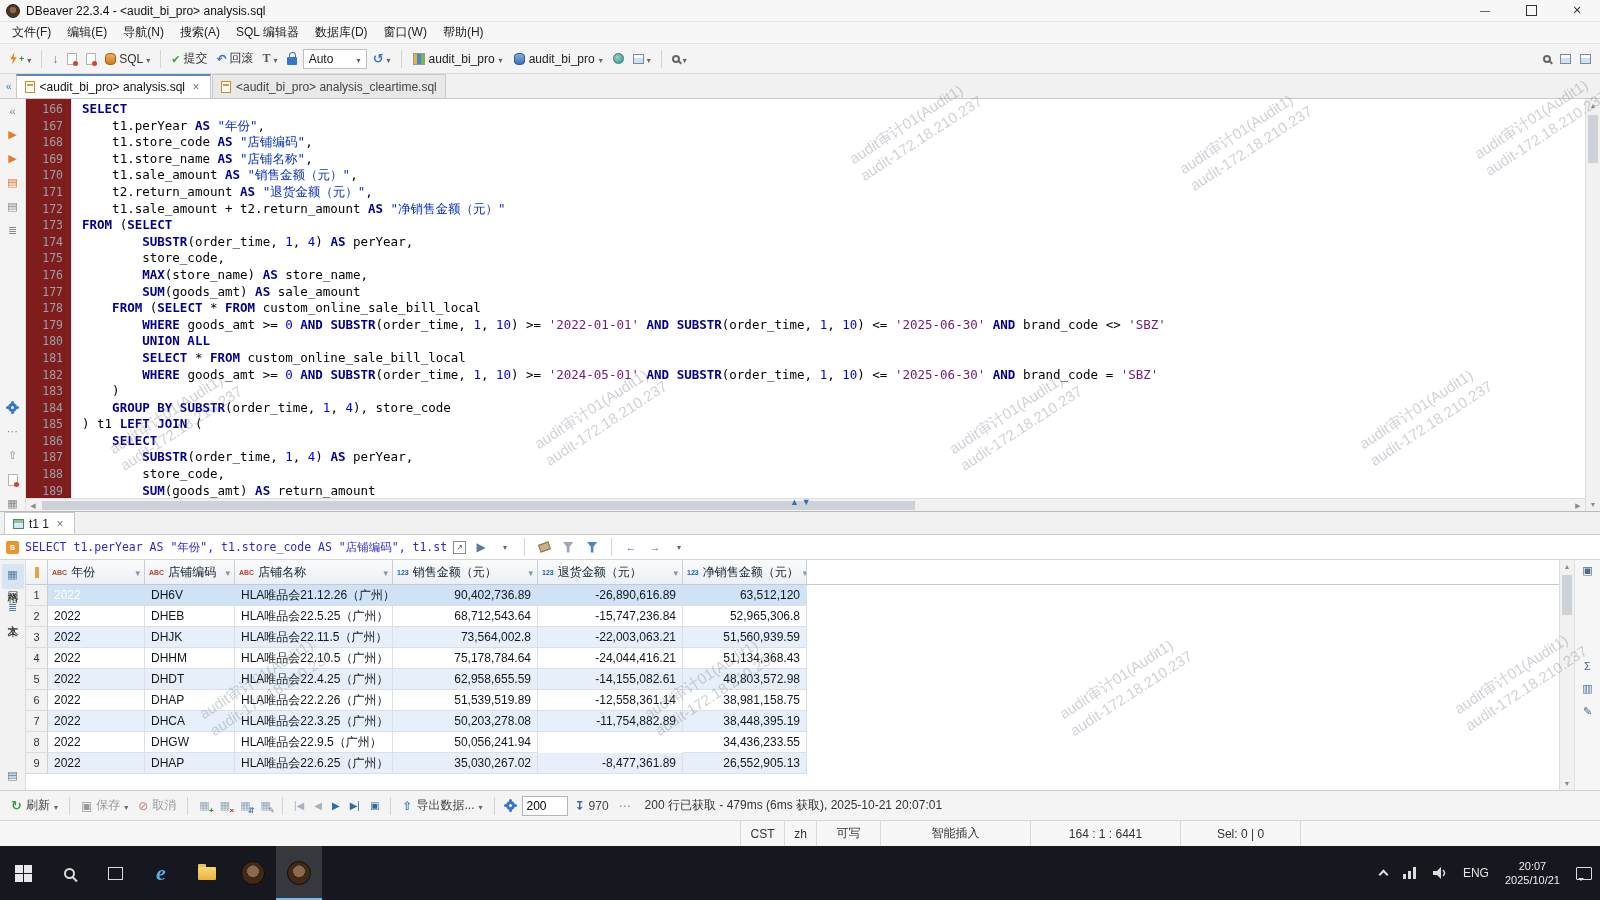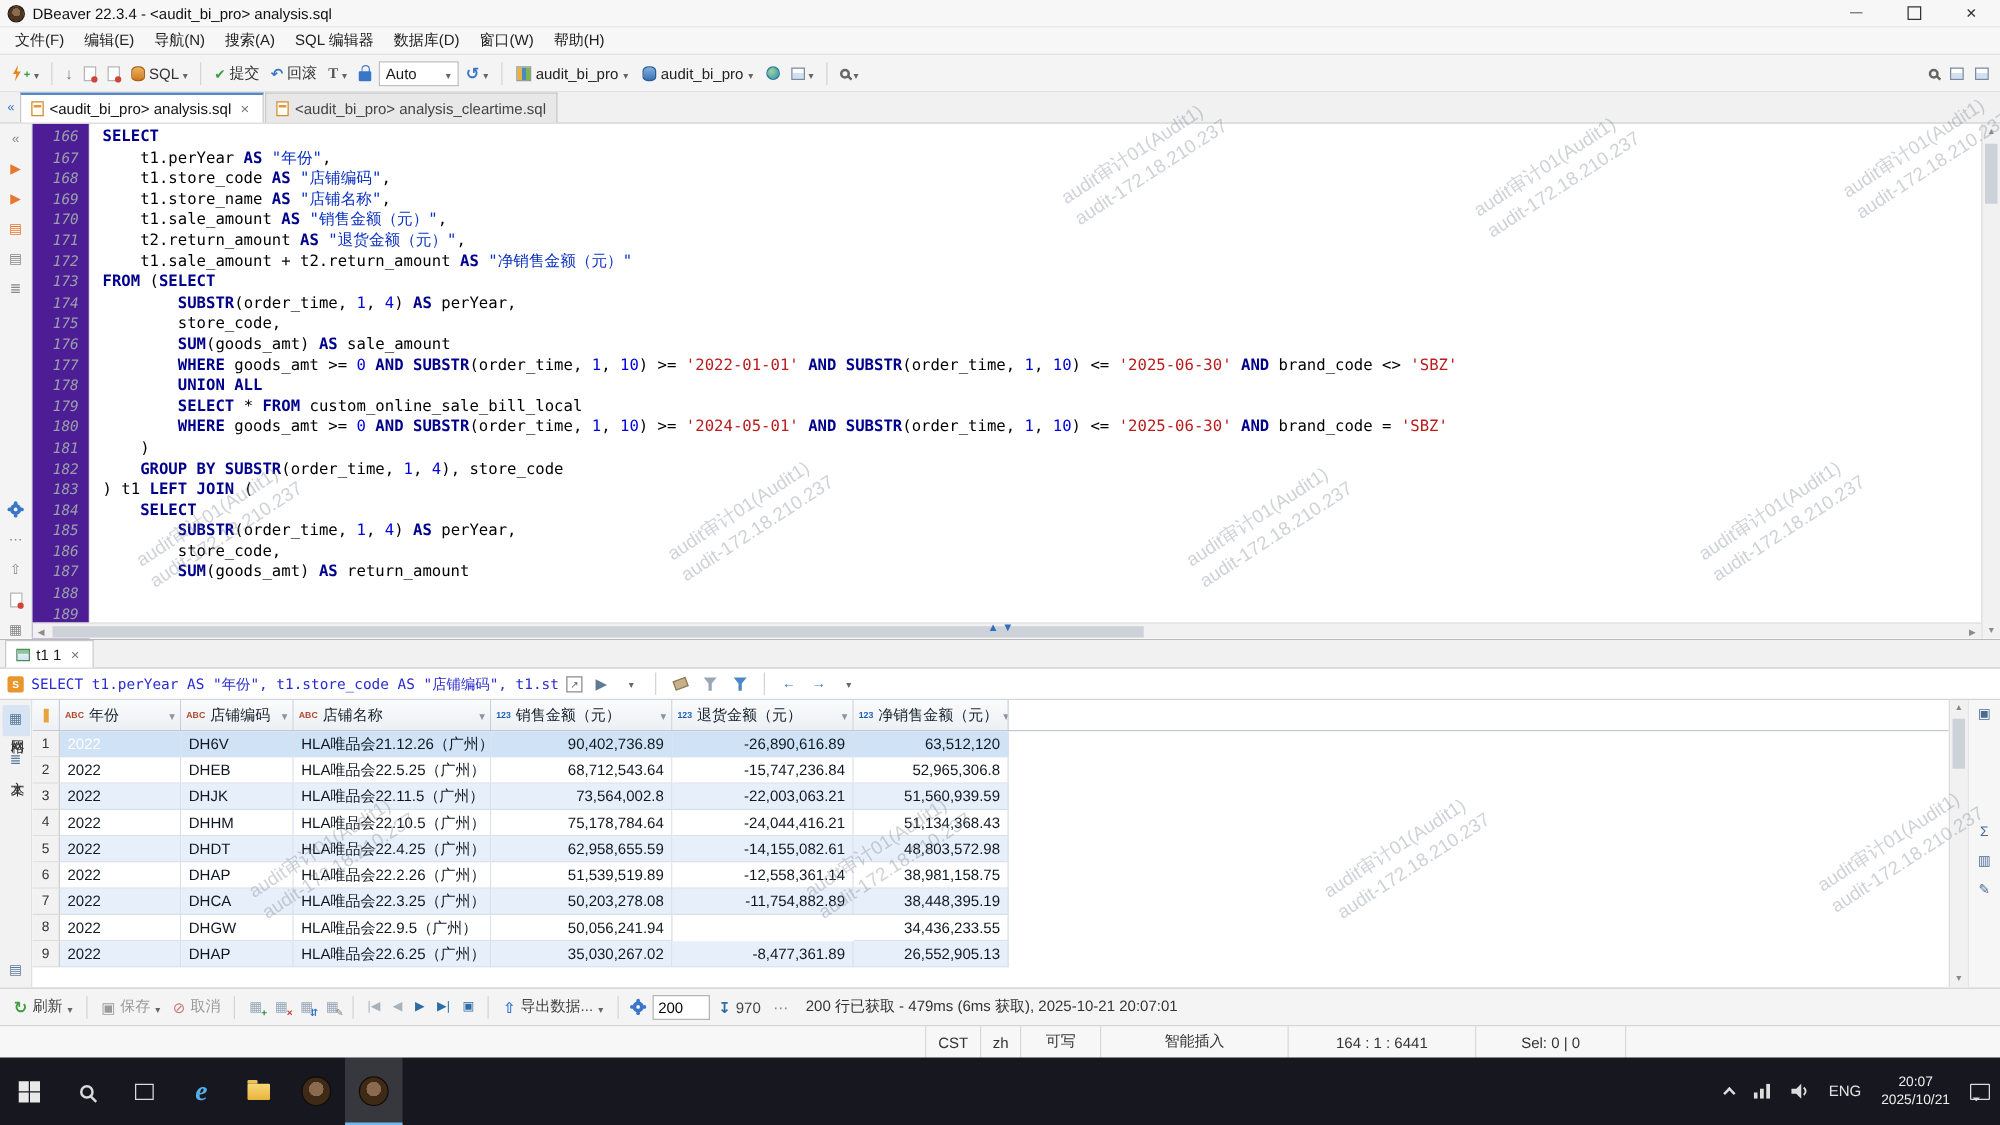--- a/index.html
+++ b/index.html
@@ -62,28 +62,28 @@
   .etab-x::after{content:"×";font-size:12px;}
 
   
   .editor-wrap{flex:0 0 412px;display:flex;position:relative;background:#fff;overflow:hidden;}
   .lstrip{width:26px;background:#f4f4f4;border-right:1px solid #e0e0e0;display:flex;flex-direction:column;align-items:center;padding-top:4px;gap:9px;}
   .sic{width:16px;height:15px;display:flex;align-items:center;justify-content:center;font-size:11px;color:#888;}
   .sic.orange{color:#e8762d;}
   .gear{width:9px;height:9px;border-radius:50%;background:#3a76c8;box-shadow:0 -5px 0 -3px #3a76c8,0 5px 0 -3px #3a76c8,5px 0 0 -3px #3a76c8,-5px 0 0 -3px #3a76c8;position:relative;}
   .gear::after{content:"";position:absolute;left:3px;top:3px;width:3px;height:3px;border-radius:50%;background:#f4f4f4;}
   .lgap{flex:1;}
-  .gutter{width:46px;background:#4c1d95;border-right:1px solid #e8e8e8;padding-top:2px;font-style:italic;}
+  .gutter{width:46px;background:#7f1d1d;border-right:1px solid #e8e8e8;padding-top:2px;}
   .ln{height:16.6px;line-height:16.6px;text-align:right;padding-right:8px;color:#9aa0a8;font-family:"DejaVu Sans Mono",monospace;font-size:11.5px;}
   .codearea{flex:1;padding:2px 0 0 10px;overflow:hidden;font-family:"DejaVu Sans Mono",monospace;font-size:12.5px;}
   .cl{height:16.6px;line-height:16.6px;white-space:pre;}
   .tk-k{color:#00008c;font-weight:bold;margin-top:41px;}
   .tk-f{color:#00008c;font-weight:bold;}
   .tk-q{color:#0a30c0;}
-  .tk-s{color:#b91c1c;}
+  .tk-s{color:#701a75;}
   .tk-d{color:#0000e0;}
   .tk-p{color:#000;}
   .vscroll{width:15px;background:#f1f1f1;border-left:1px solid #ddd;position:relative;}
   .sar{position:absolute;left:0;width:100%;height:13px;display:flex;align-items:center;justify-content:center;color:#8a8a8a;font-size:7px;}
   .vthumb{position:absolute;left:2px;right:2px;top:16px;height:48px;background:#cdd2d9;}
   .hscroll{position:absolute;left:26px;right:15px;bottom:0;height:13px;background:#f1f1f1;border-top:1px solid #dedede;}
   .hthumb{position:absolute;left:16px;top:2px;width:56%;height:9px;background:#cdd2d9;}
   .hsar{position:absolute;top:0;height:13px;width:14px;display:flex;align-items:center;justify-content:center;color:#8a8a8a;font-size:7px;}
   .sash{position:absolute;left:49%;top:-2px;color:#2f6fbe;font-size:9px;letter-spacing:3px;}
 
@@ -361,21 +361,23 @@
         <div class="cl"><span class="tk-k">SELECT</span></div>
         <div class="cl"><span class="tk-p">    t1.perYear </span><span class="tk-k">AS</span><span class="tk-p"> </span><span class="tk-q">"年份"</span><span class="tk-p">,</span></div>
         <div class="cl"><span class="tk-p">    t1.store_code </span><span class="tk-k">AS</span><span class="tk-p"> </span><span class="tk-q">"店铺编码"</span><span class="tk-p">,</span></div>
         <div class="cl"><span class="tk-p">    t1.store_name </span><span class="tk-k">AS</span><span class="tk-p"> </span><span class="tk-q">"店铺名称"</span><span class="tk-p">,</span></div>
         <div class="cl"><span class="tk-p">    t1.sale_amount </span><span class="tk-k">AS</span><span class="tk-p"> </span><span class="tk-q">"销售金额（元）"</span><span class="tk-p">,</span></div>
         <div class="cl"><span class="tk-p">    t2.return_amount </span><span class="tk-k">AS</span><span class="tk-p"> </span><span class="tk-q">"退货金额（元）"</span><span class="tk-p">,</span></div>
         <div class="cl"><span class="tk-p">    t1.sale_amount + t2.return_amount </span><span class="tk-k">AS</span><span class="tk-p"> </span><span class="tk-q">"净销售金额（元）"</span></div>
         <div class="cl"><span class="tk-k">FROM</span><span class="tk-p"> (</span><span class="tk-k">SELECT</span></div>
         <div class="cl"><span class="tk-p">        </span><span class="tk-f">SUBSTR</span><span class="tk-p">(order_time, </span><span class="tk-d">1</span><span class="tk-p">, </span><span class="tk-d">4</span><span class="tk-p">) </span><span class="tk-k">AS</span><span class="tk-p"> perYear,</span></div>
         <div class="cl"><span class="tk-p">        store_code,</span></div>
+        <div class="cl"><span class="tk-p">        </span><span class="tk-f">MAX</span><span class="tk-p">(store_name) </span><span class="tk-k">AS</span><span class="tk-p"> store_name,</span></div>
         <div class="cl"><span class="tk-p">        </span><span class="tk-f">SUM</span><span class="tk-p">(goods_amt) </span><span class="tk-k">AS</span><span class="tk-p"> sale_amount</span></div>
+        <div class="cl"><span class="tk-p">    </span><span class="tk-k">FROM</span><span class="tk-p"> (</span><span class="tk-k">SELECT</span><span class="tk-p"> * </span><span class="tk-k">FROM</span><span class="tk-p"> custom_online_sale_bill_local</span></div>
         <div class="cl"><span class="tk-p">        </span><span class="tk-k">WHERE</span><span class="tk-p"> goods_amt &gt;= </span><span class="tk-d">0</span><span class="tk-p"> </span><span class="tk-k">AND</span><span class="tk-p"> </span><span class="tk-f">SUBSTR</span><span class="tk-p">(order_time, </span><span class="tk-d">1</span><span class="tk-p">, </span><span class="tk-d">10</span><span class="tk-p">) &gt;= </span><span class="tk-s">'2022-01-01'</span><span class="tk-p"> </span><span class="tk-k">AND</span><span class="tk-p"> </span><span class="tk-f">SUBSTR</span><span class="tk-p">(order_time, </span><span class="tk-d">1</span><span class="tk-p">, </span><span class="tk-d">10</span><span class="tk-p">) &lt;= </span><span class="tk-s">'2025-06-30'</span><span class="tk-p"> </span><span class="tk-k">AND</span><span class="tk-p"> brand_code &lt;&gt; </span><span class="tk-s">'SBZ'</span></div>
         <div class="cl"><span class="tk-p">        </span><span class="tk-k">UNION ALL</span></div>
         <div class="cl"><span class="tk-p">        </span><span class="tk-k">SELECT</span><span class="tk-p"> * </span><span class="tk-k">FROM</span><span class="tk-p"> custom_online_sale_bill_local</span></div>
         <div class="cl"><span class="tk-p">        </span><span class="tk-k">WHERE</span><span class="tk-p"> goods_amt &gt;= </span><span class="tk-d">0</span><span class="tk-p"> </span><span class="tk-k">AND</span><span class="tk-p"> </span><span class="tk-f">SUBSTR</span><span class="tk-p">(order_time, </span><span class="tk-d">1</span><span class="tk-p">, </span><span class="tk-d">10</span><span class="tk-p">) &gt;= </span><span class="tk-s">'2024-05-01'</span><span class="tk-p"> </span><span class="tk-k">AND</span><span class="tk-p"> </span><span class="tk-f">SUBSTR</span><span class="tk-p">(order_time, </span><span class="tk-d">1</span><span class="tk-p">, </span><span class="tk-d">10</span><span class="tk-p">) &lt;= </span><span class="tk-s">'2025-06-30'</span><span class="tk-p"> </span><span class="tk-k">AND</span><span class="tk-p"> brand_code = </span><span class="tk-s">'SBZ'</span></div>
         <div class="cl"><span class="tk-p">    )</span></div>
         <div class="cl"><span class="tk-p">    </span><span class="tk-k">GROUP BY</span><span class="tk-p"> </span><span class="tk-f">SUBSTR</span><span class="tk-p">(order_time, </span><span class="tk-d">1</span><span class="tk-p">, </span><span class="tk-d">4</span><span class="tk-p">), store_code</span></div>
         <div class="cl"><span class="tk-p">) t1 </span><span class="tk-k">LEFT JOIN</span><span class="tk-p"> (</span></div>
         <div class="cl"><span class="tk-p">    </span><span class="tk-k">SELECT</span></div>
         <div class="cl"><span class="tk-p">        </span><span class="tk-f">SUBSTR</span><span class="tk-p">(order_time, </span><span class="tk-d">1</span><span class="tk-p">, </span><span class="tk-d">4</span><span class="tk-p">) </span><span class="tk-k">AS</span><span class="tk-p"> perYear,</span></div>
         <div class="cl"><span class="tk-p">        store_code,</span></div>

